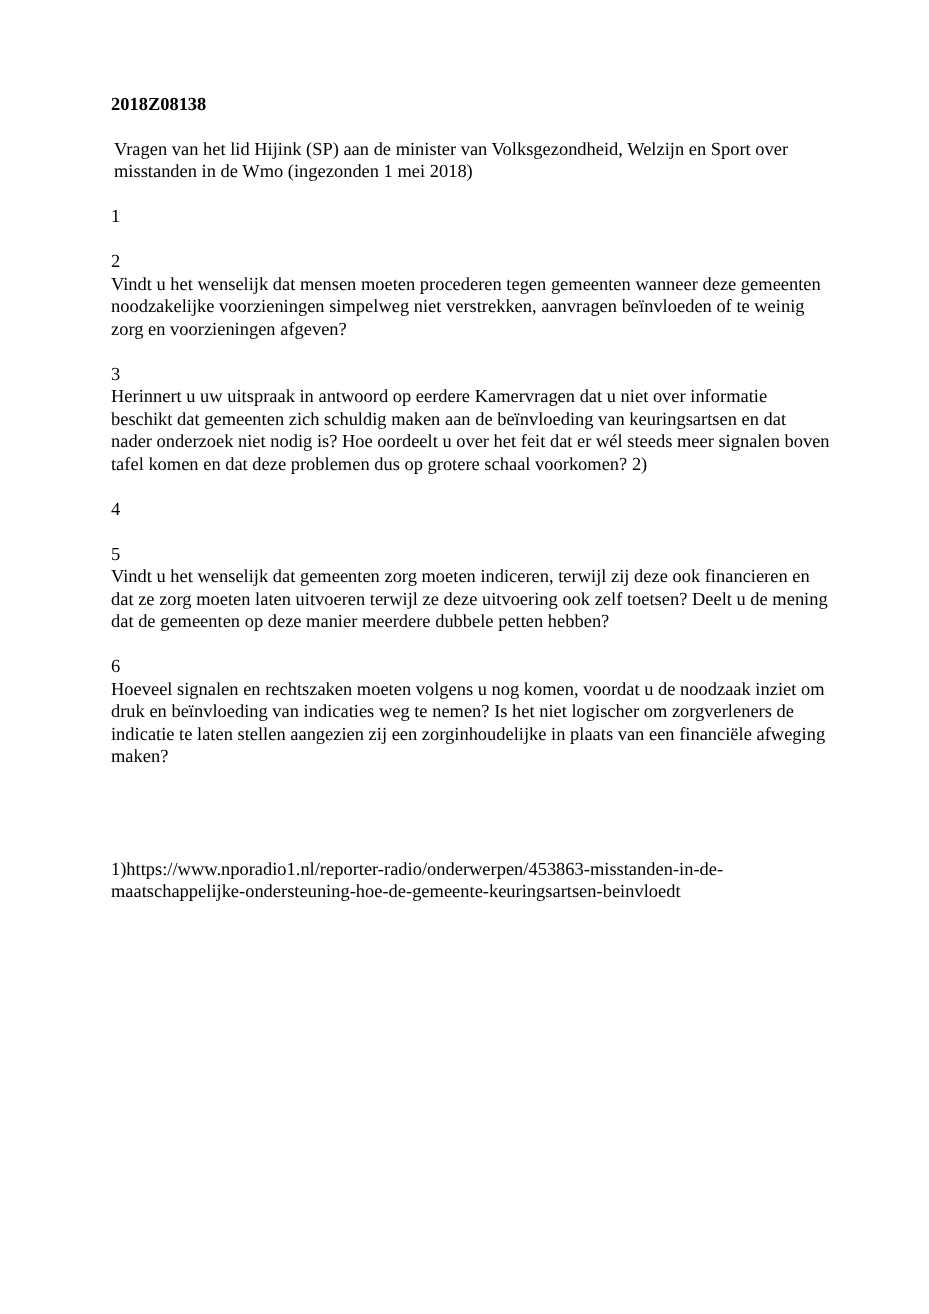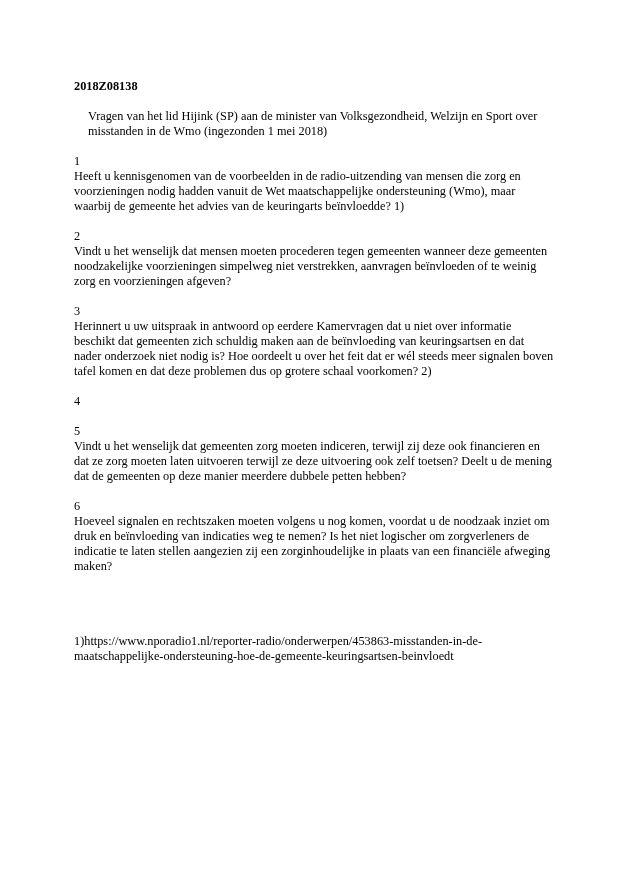--- a/index.html
+++ b/index.html
@@ -1,37 +1,36 @@
 <!DOCTYPE html>
 <html><head>
 <meta charset="utf-8">
 <style>
   html, body { margin: 0; padding: 0; background: #ffffff; }
   body { width: 619px; height: 876px; position: relative; overflow: hidden; }
   .page {
-    position: absolute; left: 74px; top: 79px; width: 480px;
+    position: absolute; left: 74px; top: 62px; width: 480px;
     font-family: "Liberation Serif", serif; font-size: 12.3px; line-height: 15px; color: #000;
   }
   .docid { font-weight: bold; margin: 0 0 15px 0; }
-  .intro { margin: 0 0 15px 14px; }
+  .intro { margin: 0 0 15px 2px; }
   .q { margin: 0 0 15px 0; }
   .q-num, .q-text { display: block; }
   .footnotes { margin-top: 60px; }
   .fn { display: block; margin-top: 36px; }
 </style>
 </head>
 <body>
 
 <div class="page">
   <p class="docid">2018Z08138</p>
   <p class="intro">Vragen van het lid Hijink (SP) aan de minister van Volksgezondheid, Welzijn en Sport over misstanden in de Wmo (ingezonden 1 mei 2018)</p>
 
   <div class="q">
     <span class="q-num">1</span>
-    <span class="q-text">Heeft u kennisgenomen van de voorbeelden in de radio-uitzending van mensen die zorg en voorzieningen nodig hadden vanuit de Wet maatschappelijke ondersteuning (Wmo), maar waarbij de gemeente het advies van de keuringarts beïnvloedde? 1)</span>
   </div>
   <div class="q">
     <span class="q-num">2</span>
     <span class="q-text">Vindt u het wenselijk dat mensen moeten procederen tegen gemeenten wanneer deze gemeenten noodzakelijke voorzieningen simpelweg niet verstrekken, aanvragen beïnvloeden of te weinig zorg en voorzieningen afgeven?</span>
   </div>
   <div class="q">
     <span class="q-num">3</span>
     <span class="q-text">Herinnert u uw uitspraak in antwoord op eerdere Kamervragen dat u niet over informatie beschikt dat gemeenten zich schuldig maken aan de beïnvloeding van keuringsartsen en dat nader onderzoek niet nodig is? Hoe oordeelt u over het feit dat er wél steeds meer signalen boven tafel komen en dat deze problemen dus op grotere schaal voorkomen? 2)</span>
   </div>
   <div class="q">

